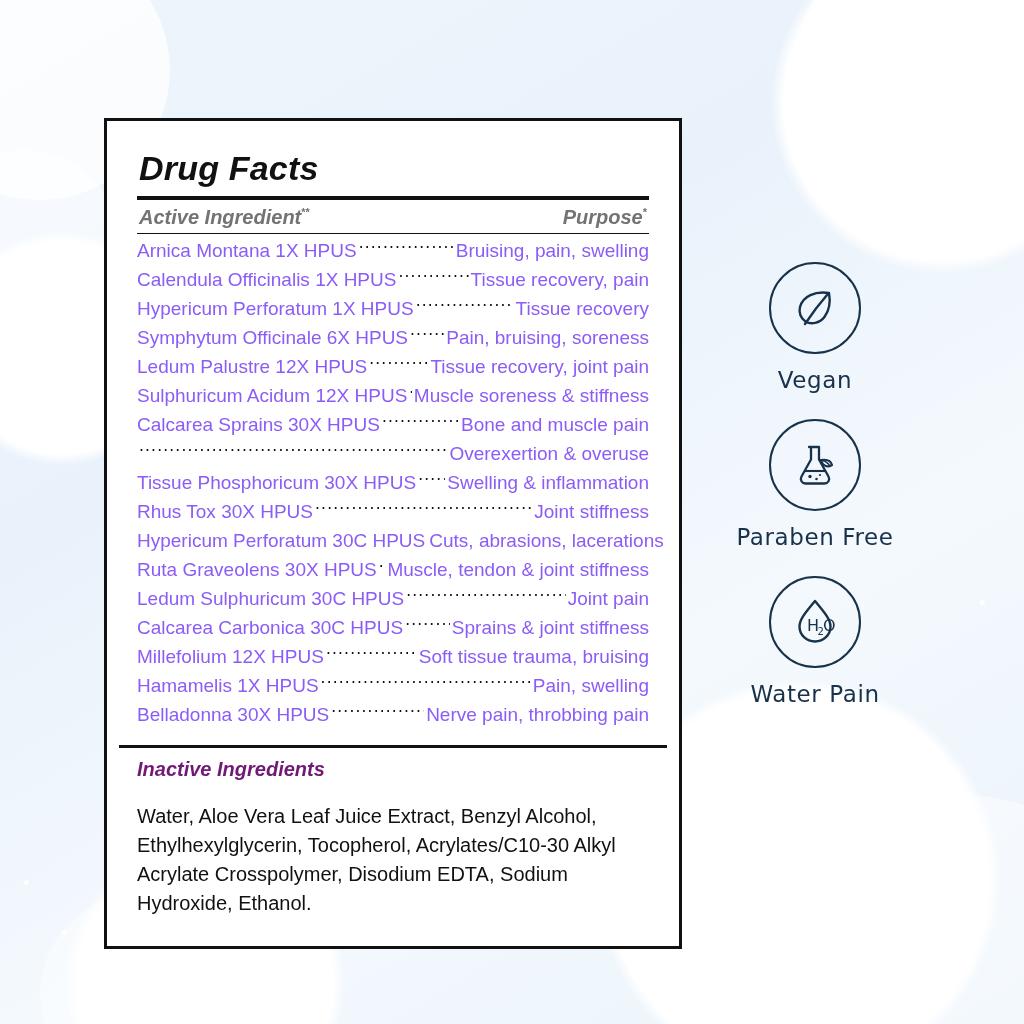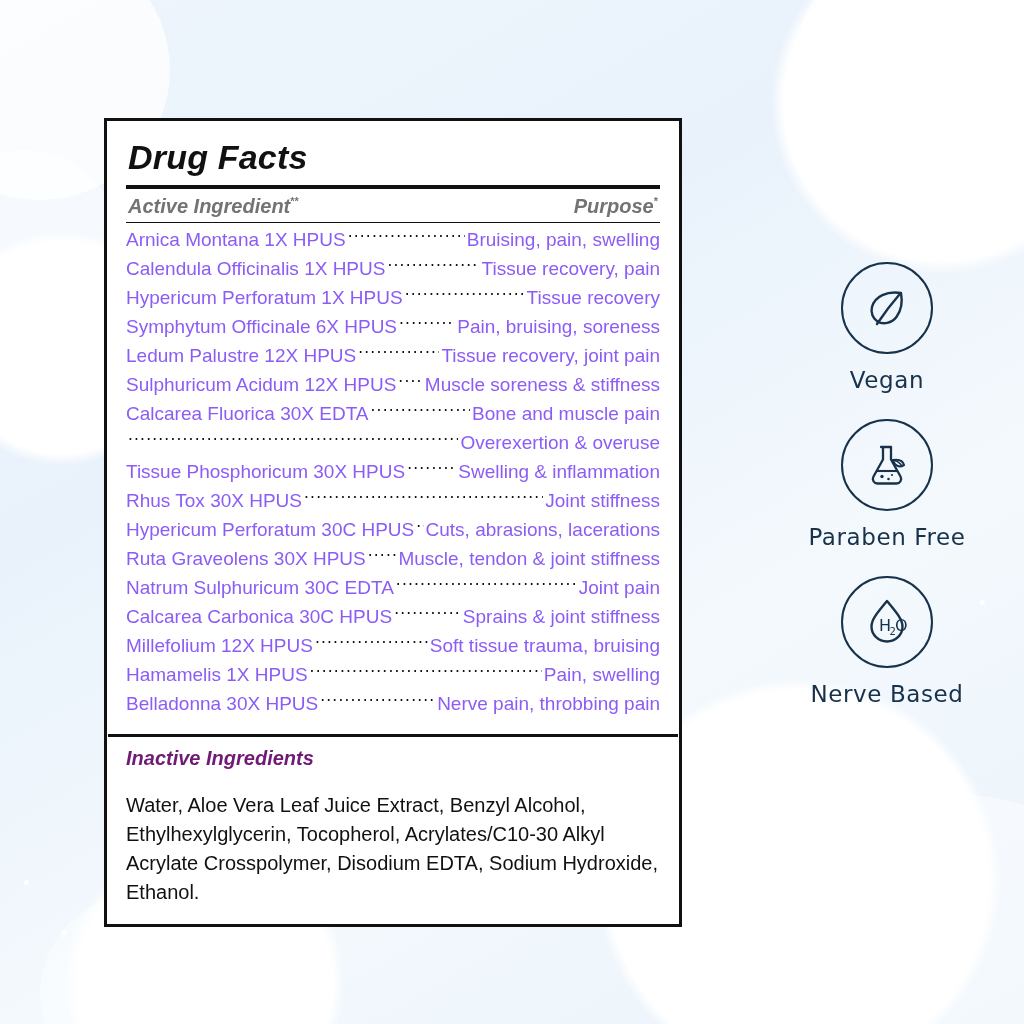--- a/index.html
+++ b/index.html
@@ -47,21 +47,21 @@
 
   
   #drug-facts {
     position: absolute;
     left: 104px;
     top: 118px;
     width: 578px;
     background: #ffffff;
     border: 3px solid #111111;
     box-sizing: border-box;
-    padding: 1px;
+    padding: 12px;
   }
   .df-inner {
     padding: 14px 18px 6px 18px;
   }
   .df-title {
     font-size: 34px;
     font-weight: bold;
     font-style: italic;
     color: #111;
     letter-spacing: .2px;
@@ -136,21 +136,21 @@
   }
   .inactive-body {
     font-size: 20px;
     line-height: 29px;
     color: #111;
   }
 
   
   #badges {
     position: absolute;
-    left: 772px;
+    left: 700px;
     top: 262px;
     width: 230px;
     display: flex;
     flex-direction: column;
     align-items: center;
     gap: 26px;
   }
   .badge {
     display: flex;
     flex-direction: column;
@@ -233,21 +233,21 @@
           <span class="ing-purpose">Tissue recovery, joint pain</span>
         </div>
 
         <div class="ing-row">
           <span class="ing-name">Sulphuricum Acidum 12X HPUS</span>
           <span class="ing-leader"></span>
           <span class="ing-purpose">Muscle soreness &amp; stiffness</span>
         </div>
 
         <div class="ing-row">
-          <span class="ing-name">Calcarea Fluorica 30X EDTA</span>
+          <span class="ing-name">Calcarea Sprains 30X HPUS</span>
           <span class="ing-leader"></span>
           <span class="ing-purpose">Bone and muscle pain</span>
         </div>
 
         <div class="ing-row">
           <span class="ing-leader"></span>
           <span class="ing-purpose">Overexertion &amp; overuse</span>
         </div>
 
         <div class="ing-row">
@@ -268,21 +268,21 @@
           <span class="ing-purpose">Cuts, abrasions, lacerations</span>
         </div>
 
         <div class="ing-row">
           <span class="ing-name">Ruta Graveolens 30X HPUS</span>
           <span class="ing-leader"></span>
           <span class="ing-purpose">Muscle, tendon &amp; joint stiffness</span>
         </div>
 
         <div class="ing-row">
-          <span class="ing-name">Natrum Sulphuricum 30C EDTA</span>
+          <span class="ing-name">Ledum Sulphuricum 30C HPUS</span>
           <span class="ing-leader"></span>
           <span class="ing-purpose">Joint pain</span>
         </div>
 
         <div class="ing-row">
           <span class="ing-name">Calcarea Carbonica 30C HPUS</span>
           <span class="ing-leader"></span>
           <span class="ing-purpose">Sprains &amp; joint stiffness</span>
         </div>
 
@@ -344,18 +344,18 @@
 
     <div class="badge">
       <div class="badge-circle">
         <svg width="56" height="56" viewBox="0 0 56 56">
           <path d="M28 7C20 17 12.5 24.8 12.5 32.5 12.5 41 19.5 47.5 28 47.5S43.5 41 43.5 32.5C43.5 24.8 36 17 28 7z" fill="none" stroke="#17324a" stroke-width="2.4" stroke-linejoin="round"></path>
           <text x="20" y="37" font-family="DejaVu Sans, sans-serif" font-size="16" fill="#17324a">H</text>
           <text x="30.5" y="41" font-family="DejaVu Sans, sans-serif" font-size="10" fill="#17324a">2</text>
           <text x="36" y="37" font-family="DejaVu Sans, sans-serif" font-size="16" fill="#17324a">O</text>
         </svg>
       </div>
-      <div class="badge-label">Nerve Based</div>
+      <div class="badge-label">Water Pain</div>
     </div>
 
   </aside>
 
 </div>
 
 </body></html>

